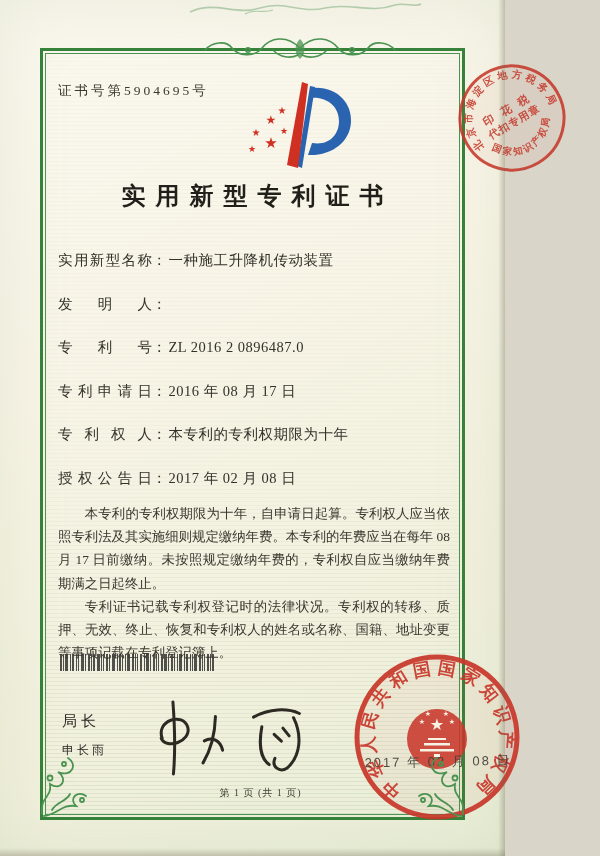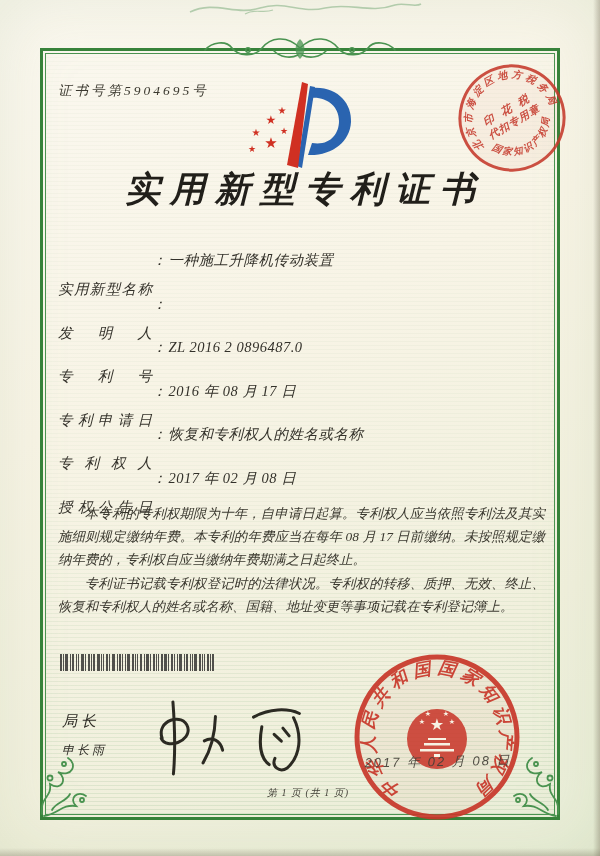--- a/index.html
+++ b/index.html
@@ -2,24 +2,23 @@
 <html><head>
 <meta charset="utf-8">
 <style>
   html,body{margin:0;padding:0;}
   body{
     width:600px;height:856px;overflow:hidden;
     font-family:"Liberation Serif","DejaVu Serif",serif;
     background:#d9d5c8;
   }
   .page{
-    position:relative;width:600px;height:856px;
+    position:relative;width:505px;height:856px;
     background:linear-gradient(155deg,#fbf8f0 0%,#f8f4e6 40%,#f1f0dd 75%,#e9eed8 100%);
     box-shadow:inset 0 0 70px rgba(150,180,120,.18);
-    font-style:italic;
   }
   .scan-edge-r{position:absolute;right:0;top:0;bottom:0;width:7px;
     background:linear-gradient(to right,rgba(0,0,0,0),rgba(110,100,80,.35));}
   .scan-edge-b{position:absolute;left:0;right:0;bottom:0;height:8px;
     background:linear-gradient(to bottom,rgba(0,0,0,0),rgba(110,100,80,.30));}
   .frame{
     position:absolute;left:40px;top:48px;right:40px;bottom:36px;
     border:3px solid #37823a;
   }
   .frame-inner{position:absolute;inset:2px;border:1px solid #4a9350;}
@@ -32,27 +31,27 @@
     mask-image:linear-gradient(to bottom,rgba(0,0,0,.25) 0%,rgba(0,0,0,.30) 55%,rgba(0,0,0,.75) 82%,#000 100%);
     pointer-events:none;
   }
   .cert-no{
     position:absolute;left:58px;top:82px;
     font-size:13.5px;letter-spacing:3px;color:#3b392f;
   }
   .logo{position:absolute;left:238px;top:76px;}
   .tax-seal{position:absolute;left:450px;top:56px;opacity:.88;}
   .title{
-    position:absolute;left:0;right:0;top:166px;text-align:center;
-    font-size:35px;font-weight:bold;letter-spacing:10px;padding-left:10px;
+    position:absolute;left:0;right:0;top:180px;text-align:center;
+    font-size:24px;font-weight:bold;letter-spacing:10px;padding-left:10px;
     color:#211f1a;
   }
   .fields{position:absolute;left:58px;top:250px;right:56px;}
   .field{display:flex;height:43.5px;font-size:14.5px;color:#33312a;align-items:flex-start;line-height:21px;}
-  .f-label{display:inline-block;width:94px;text-align:justify;text-align-last:justify;flex:0 0 94px;margin-top:29px;}
+  .f-label{display:inline-block;width:94px;text-align:justify;text-align-last:justify;flex:0 0 94px;}
   .f-colon{flex:0 0 auto;margin-right:2px;}
   .f-value{letter-spacing:.5px;text-align:right;}
   .paras{
     position:absolute;left:58px;right:55px;top:502px;
     font-size:13.4px;line-height:23.2px;color:#3a382f;text-align:justify;
   }
   .paras p{margin:0;text-indent:2em;}
   .barcode{position:absolute;left:60px;top:654px;opacity:.85;}
   .signer-title{position:absolute;left:62px;top:712px;font-size:15px;letter-spacing:4px;color:#2c2a24;text-align:right;}
   .signer-name{position:absolute;left:62px;top:742px;font-size:12px;letter-spacing:3px;color:#2c2a24;}
@@ -151,21 +150,21 @@
       <span class="f-value">ZL 2016 2 0896487.0</span>
     </div>
     <div class="field">
       <span class="f-label">专利申请日</span>
         <span class="f-colon">：</span>
       <span class="f-value">2016 年 08 月 17 日</span>
     </div>
     <div class="field">
       <span class="f-label">专利权人</span>
         <span class="f-colon">：</span>
-      <span class="f-value">恢复和专利权人的姓名或名称</span>
+      <span class="f-value">本专利的专利权期限为十年</span>
     </div>
     <div class="field">
       <span class="f-label">授权公告日</span>
         <span class="f-colon">：</span>
       <span class="f-value">2017 年 02 月 08 日</span>
     </div>
   </div>
 
   <div class="paras">
     <p>本专利的专利权期限为十年，自申请日起算。专利权人应当依照专利法及其实施细则规定缴纳年费。本专利的年费应当在每年 08 月 17 日前缴纳。未按照规定缴纳年费的，专利权自应当缴纳年费期满之日起终止。</p>

